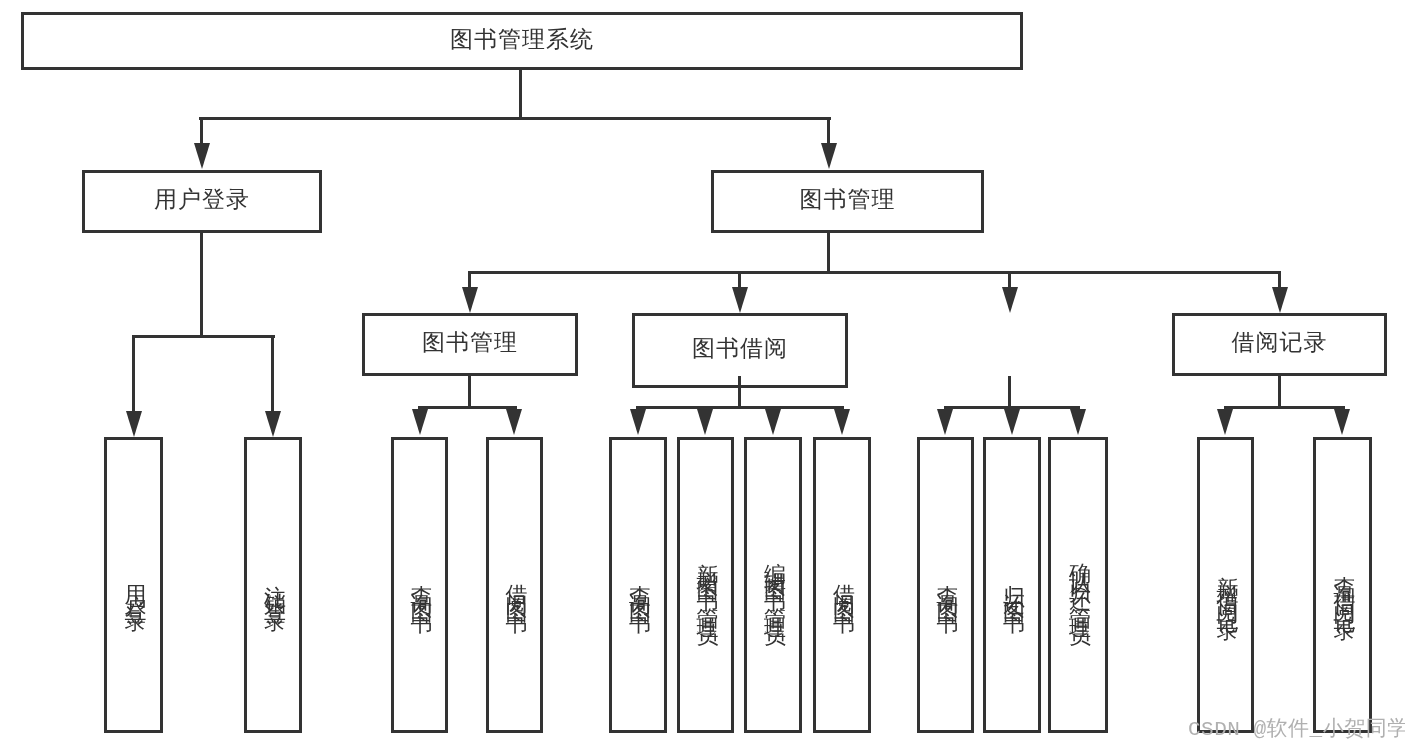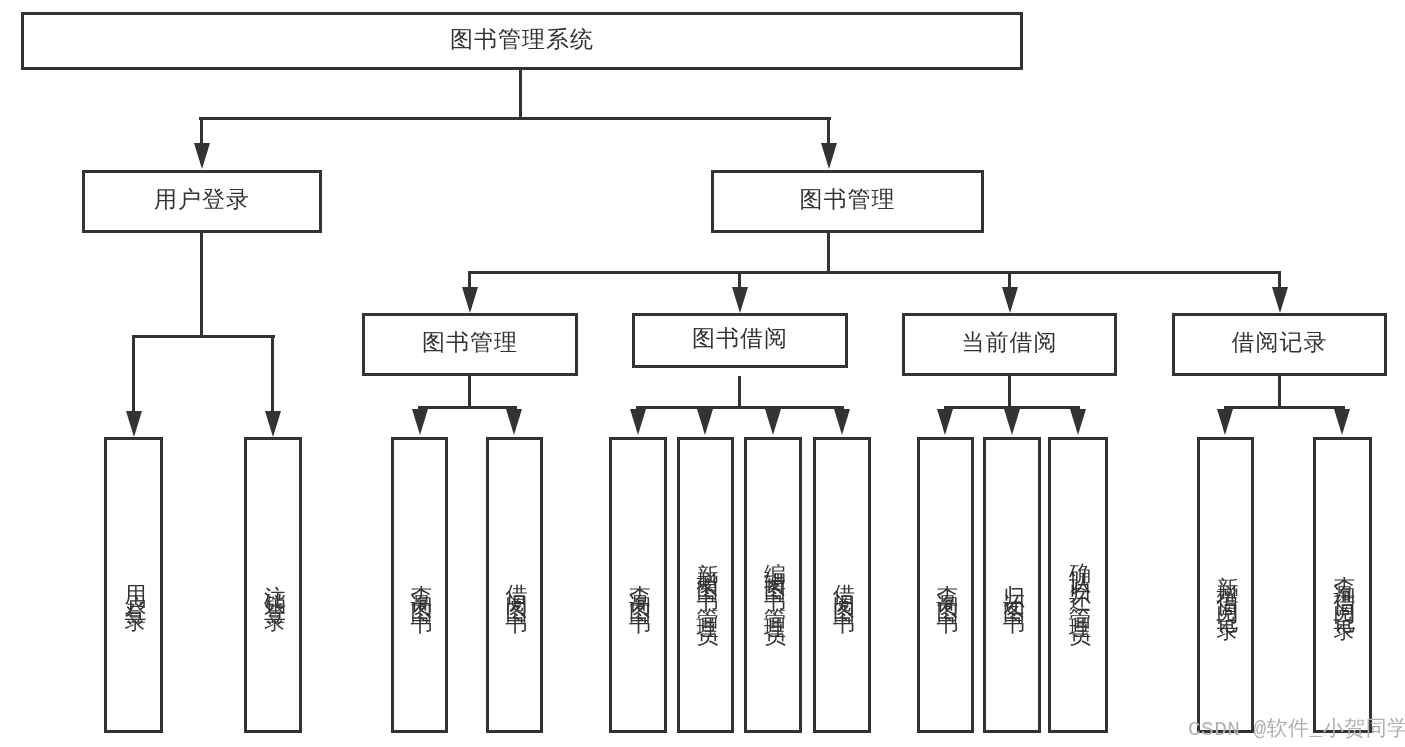--- a/index.html
+++ b/index.html
@@ -51,27 +51,24 @@
   </div>
 
   <div class="box" style="left:711px;top:170px;width:273px;height:63px">
     <span class="lbl">图书管理</span>
   </div>
 
   <div class="box" style="left:362px;top:313px;width:216px;height:63px">
     <span class="lbl">图书管理</span>
   </div>
 
-  <div class="box" style="left:632px;top:313px;width:216px;height:55px">
+  <div class="box" style="left:632px;top:313px;width:216px;height:75px">
     <span class="lbl">图书借阅</span>
   </div>
 
-  <div class="box" style="left:902px;top:313px;width:215px;height:63px">
-    <span class="lbl">当前借阅</span>
-  </div>
 
   <div class="box" style="left:1172px;top:313px;width:215px;height:63px">
     <span class="lbl">借阅记录</span>
   </div>
 
   <div class="box vbox" style="left:104px;top:437px;width:59px;height:296px">
     <span class="lbl">用户登录</span>
   </div>
   <div class="box vbox" style="left:244px;top:437px;width:58px;height:296px">
     <span class="lbl">注销登录</span>

